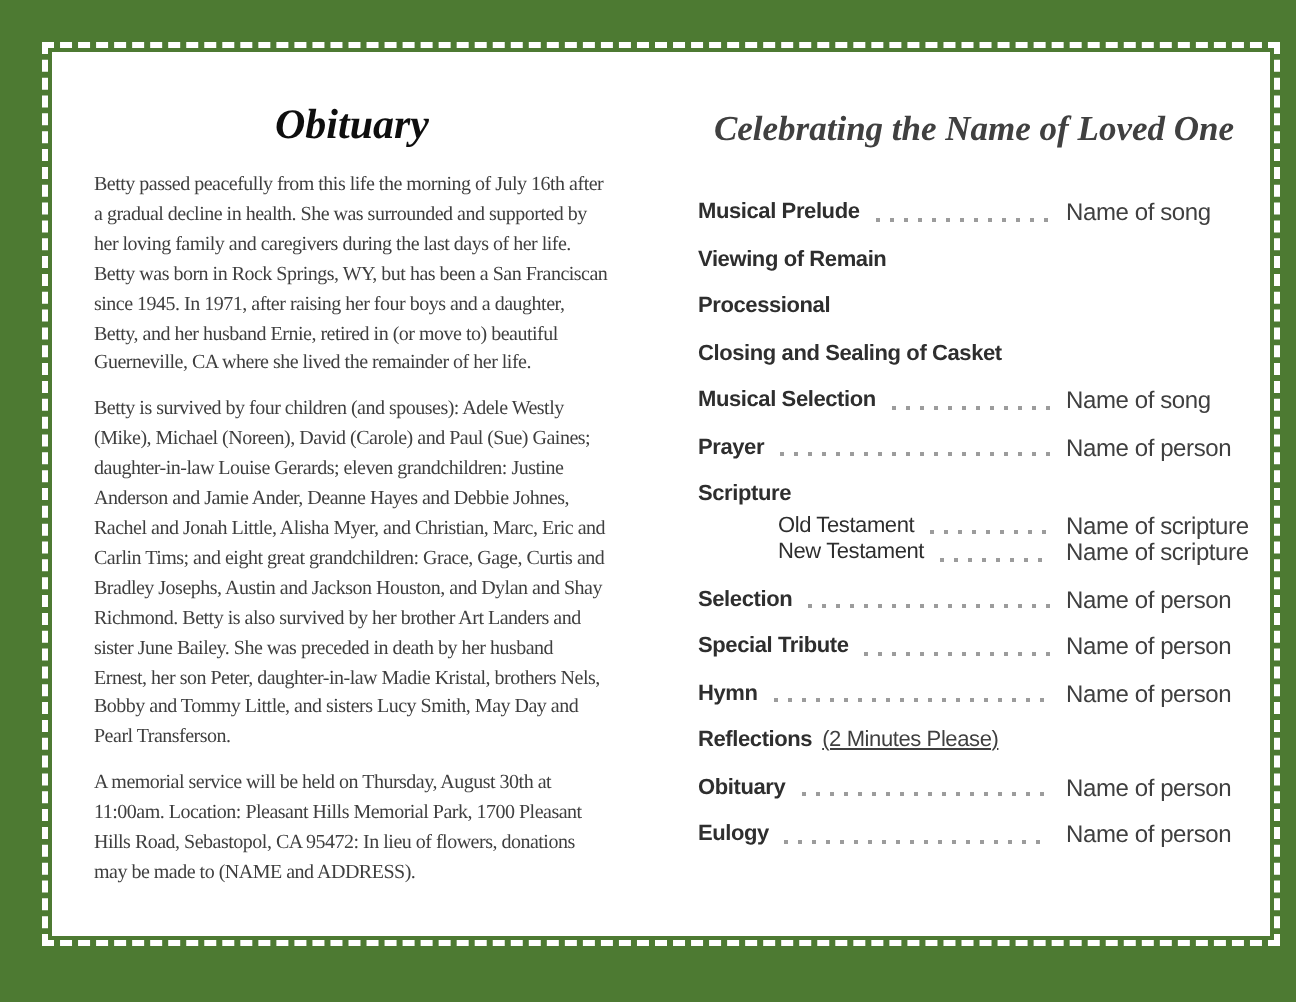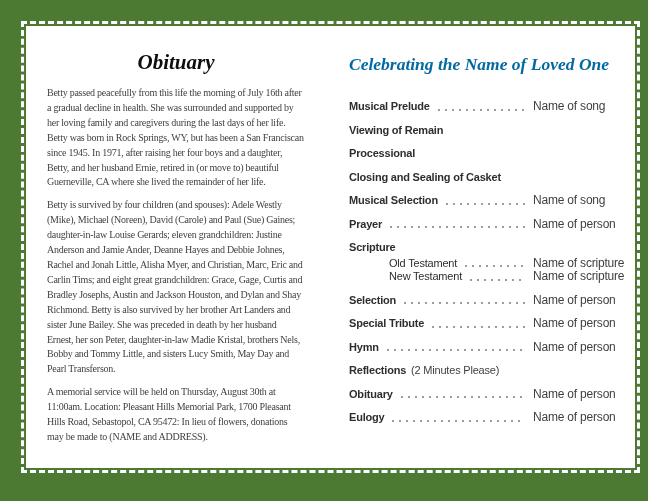--- a/index.html
+++ b/index.html
@@ -42,22 +42,22 @@
   .obit-para {
     font-size: 10px; letter-spacing: -0.25px;
     line-height: 14.9px; color: #3f3f3f;
     margin: 0 0 8px 0;
     font-family: Liberation Serif, serif;
   }
 
   .prog-title {
     font-family: "Liberation Serif", serif;
     font-style: italic; font-weight: bold;
-    font-size: 17.5px; color: #0369a1;
-    text-align: left;
+    font-size: 17.5px; color: #404040;
+    text-align: right;
     margin: 16px 0 0 0;
     white-space: nowrap;
   }
   .rows { margin-top: 25px; }
   .row {
     display: flex; align-items: flex-start;
     font-size: 11px; line-height: 13.5px;
     color: #2e2e2e;
     margin-bottom: 10px;
     letter-spacing: -0.2px;
@@ -67,21 +67,21 @@
     flex: 1; align-self: flex-end;
     height: 2px; margin: 0 8px 3px 8px;
     background-image: repeating-linear-gradient(90deg, #9c9c9c 0 2px, transparent 2px 7px);
   }
   .row .val {
     width: 84px; flex-shrink: 0;
     font-weight: normal; font-size: 12px;
     color: #3f3f3f; letter-spacing: -0.2px;
     white-space: nowrap;
   }
-  .row .note { font-weight: normal; margin-left: 5px; color: #3f3f3f; }
+  .row .note { font-weight: normal; margin-left: 5px; color: #3f3f3f; text-decoration: underline; }
   .row.group-head { margin-bottom: 2px; }
   .row.sub { margin-left: 40px; margin-bottom: 0; }
   .row.sub.sub-last { margin-bottom: 10px; }
 </style>
 </head>
 <body>
 
 <div class="canvas">
   <div class="stitch">
     <div class="sheet">

